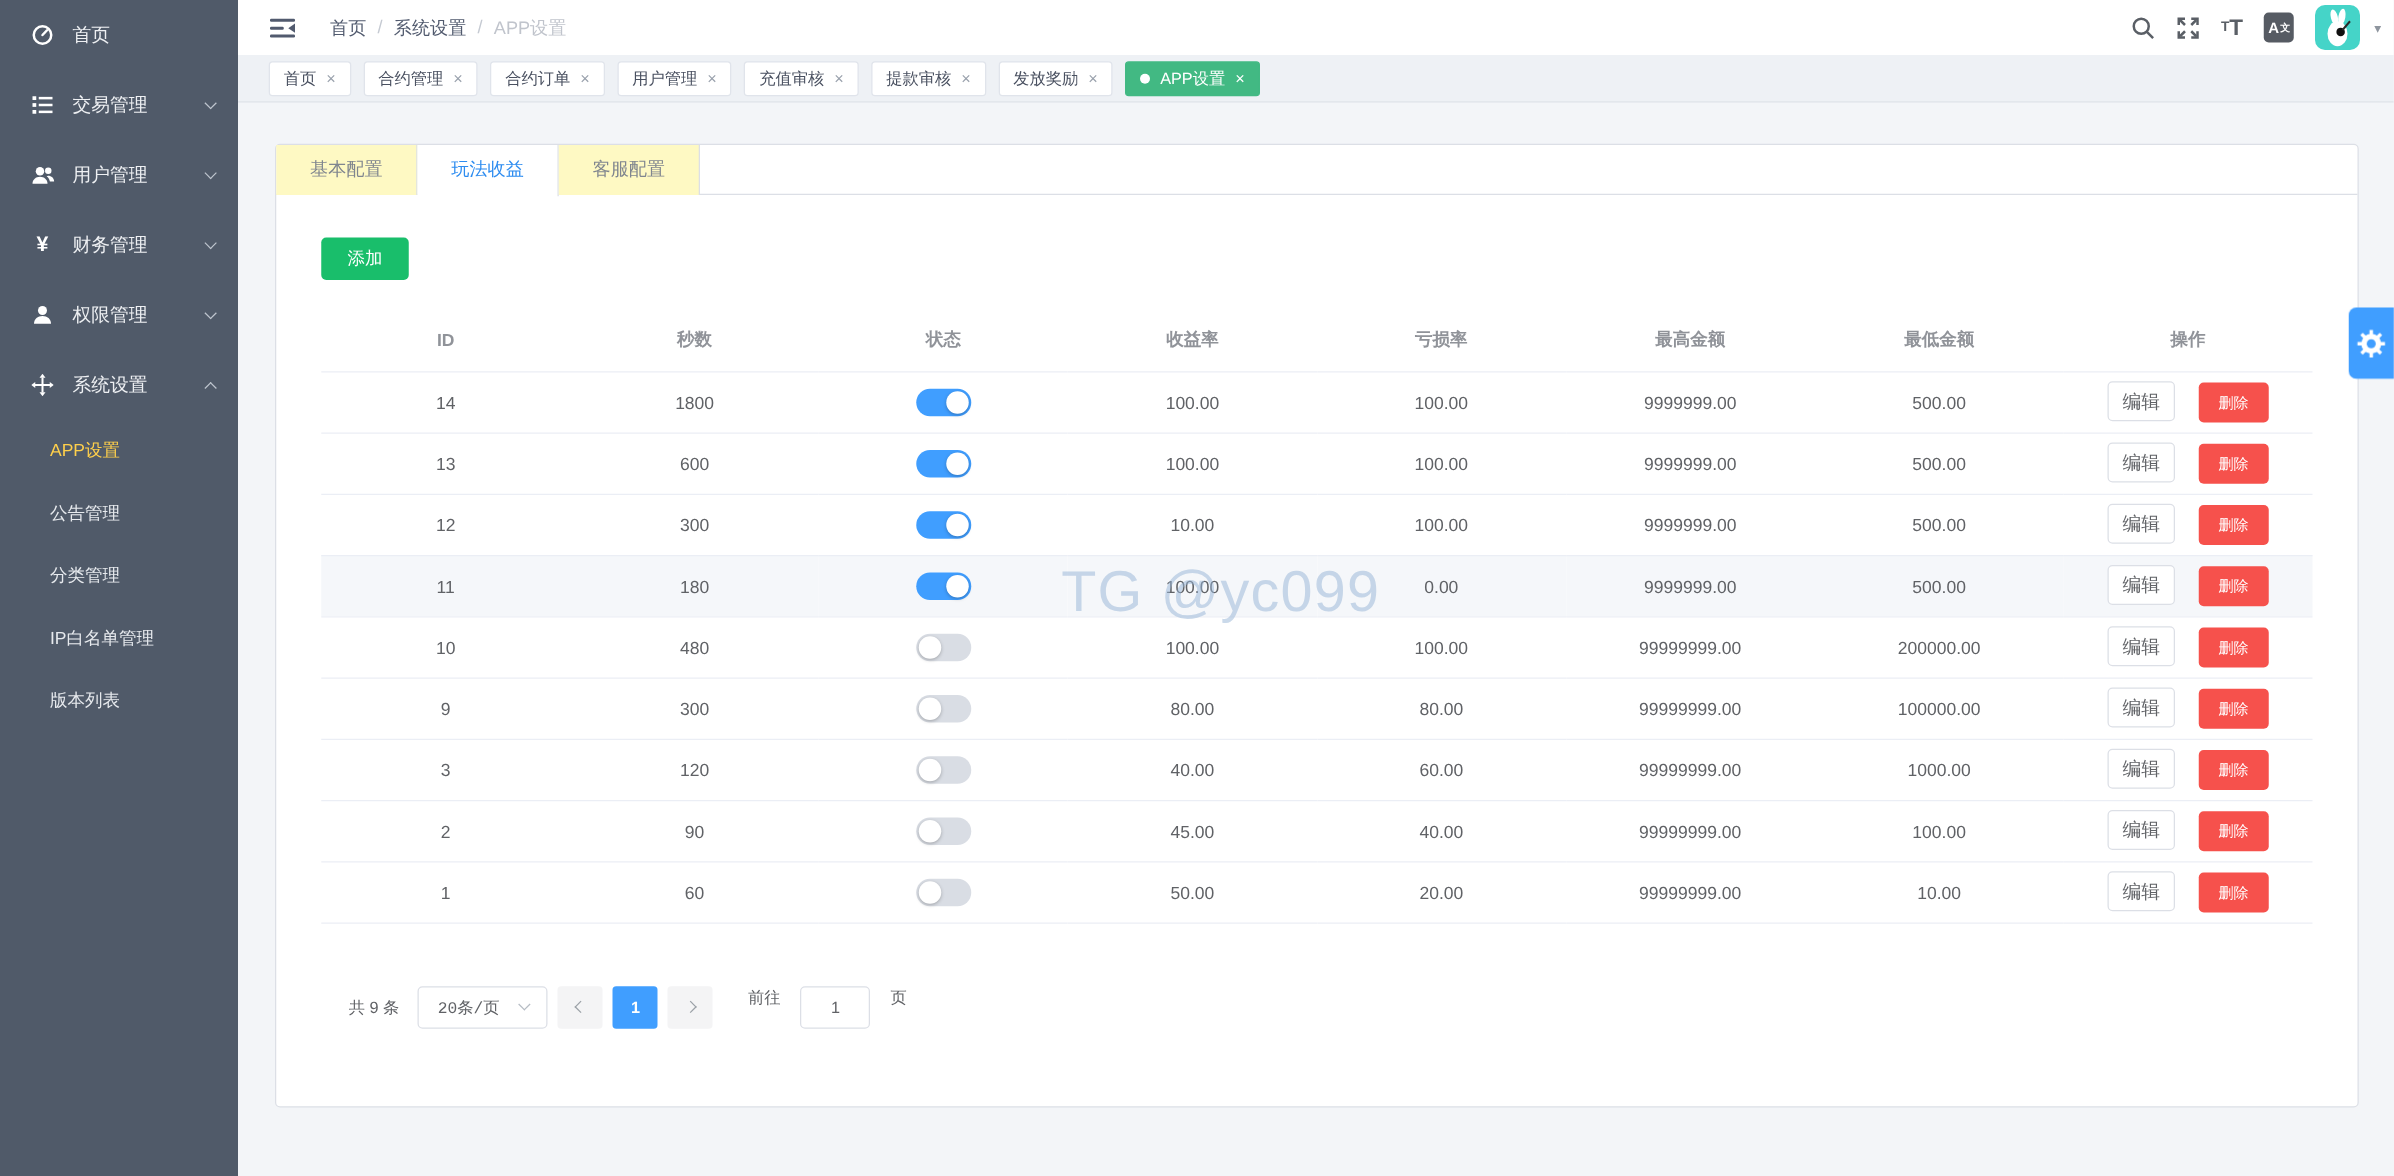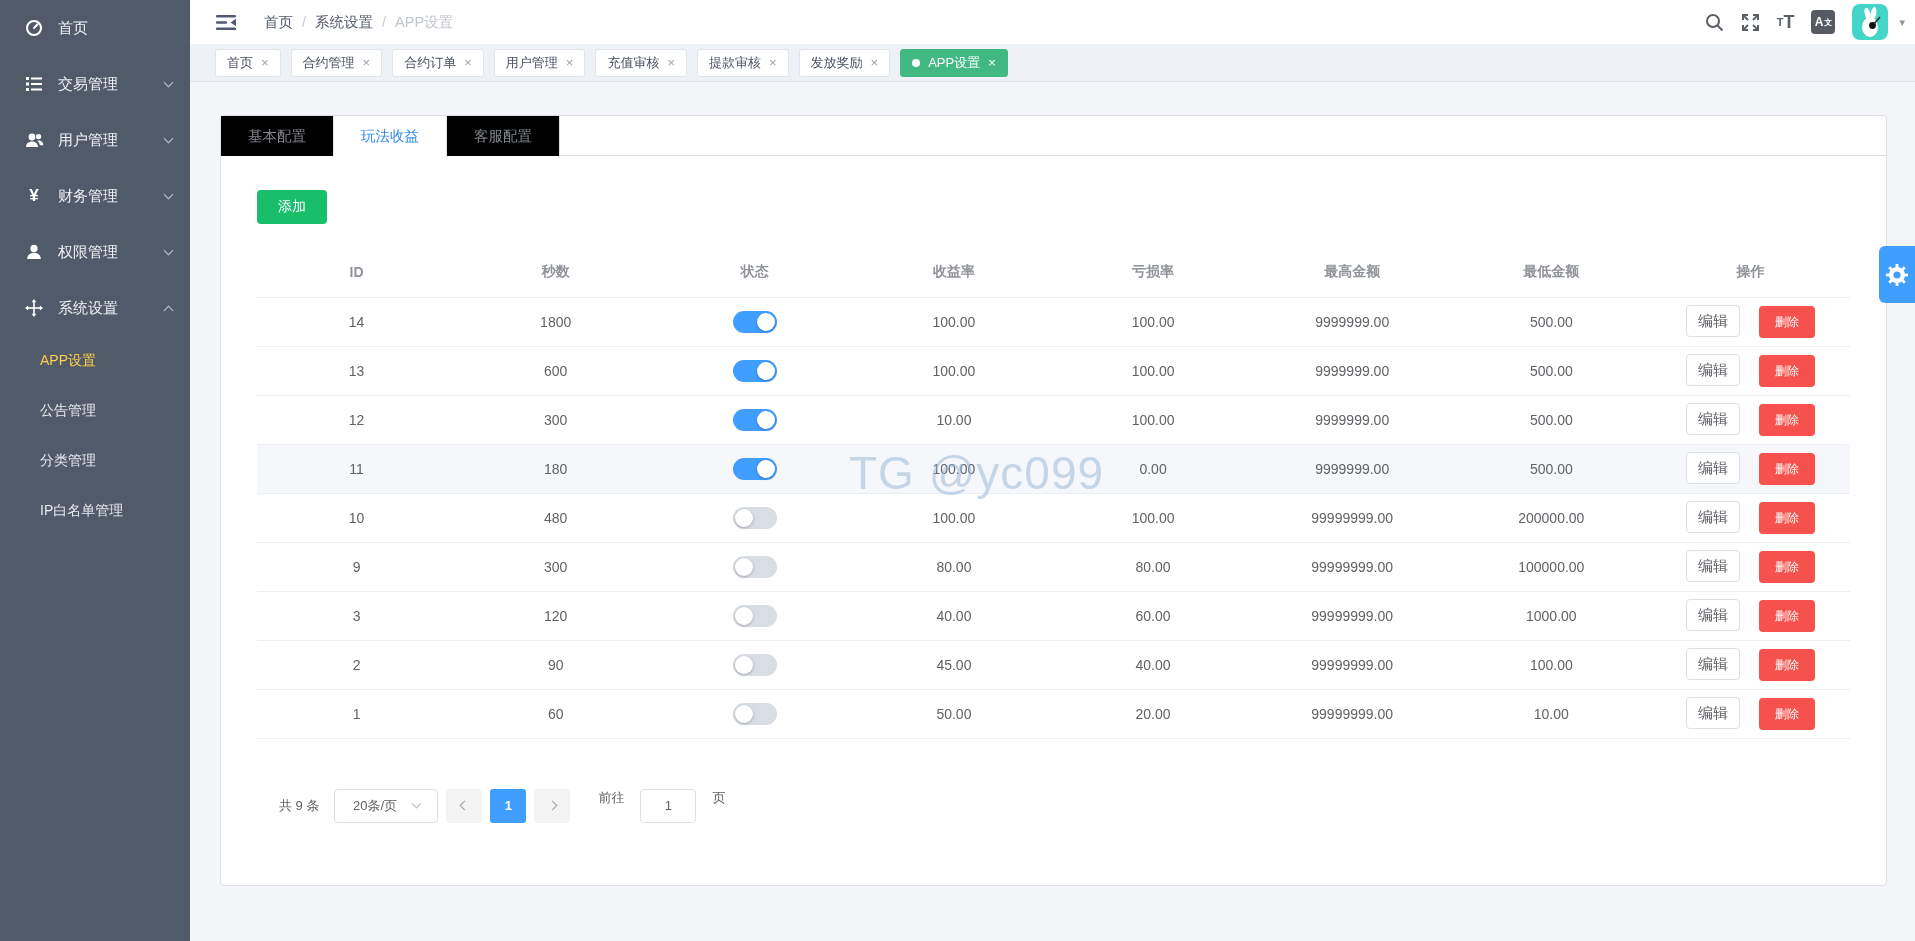--- a/index.html
+++ b/index.html
@@ -47,21 +47,21 @@
   .tag.active { background:#42b983; border-color:#42b983; color:#fff; }
   .tag.active .dot { display:inline-block; }
   .tag.active .close { color:#fff; }
 
   .content { padding:33px 28px 0 30px; }
   .card { position:relative; background:#fff; border:1px solid #dcdfe6; border-radius:4px;
     height:771px; width:1667px; }
 
   .tabstrip { display:flex; border-bottom:1px solid #dcdfe6; height:40px; }
   .tab { height:40px; line-height:40px; padding:0 27px; font-size:14.5px; color:#80868f;
-    background:#000000; border-right:1px solid #dcdfe6; cursor:pointer; }
+    background:#fef9c3; border-right:1px solid #dcdfe6; cursor:pointer; }
   .tab.active { background:#fff; color:#2d8cf0; height:41px; margin-bottom:-1px; }
 
   .card-body { padding:34px 36px 0; }
   .add-btn { width:70px; height:34px; background:#19be6b; color:#fff; border:none; border-radius:4px;
     font-size:14px; cursor:pointer; }
 
   table.grid { width:100%; margin-top:24px; border-collapse:collapse; table-layout:fixed; }
   .grid th { height:49px; font-size:14px; color:#909399; font-weight:600; text-align:center;
     border-bottom:1px solid #ebeef5; }
   .grid td { height:49px; font-size:14px; color:#606266; text-align:center;
@@ -80,21 +80,21 @@
   .btn-del { width:56px; height:32px; background:#f6514c; border:none; border-radius:4px;
     color:#fff; font-size:12px; cursor:pointer; }
 
   .watermark { position:absolute; left:628px; top:330px; font-size:46px; letter-spacing:1px;
     color:rgba(150,179,214,.5); pointer-events:none; white-space:nowrap; }
 
   .pagination { display:flex; align-items:center; margin-top:50px; padding-left:22px;
     font-size:13px; color:#606266; }
   .pg-total { margin-right:15px; }
   .page-sizer { width:104px; height:34px; border:1px solid #dcdfe6; border-radius:4px;
-    display:flex; align-items:center; justify-content:center; gap:16px; color:#606266; cursor:pointer; }
+    display:flex; align-items:center; justify-content:center; gap:16px; color:#606266; cursor:pointer;font-family:Liberation Mono, monospace; }
   .sizer-chev { width:7px; height:7px; border-right:1.4px solid #b6bcc4; border-bottom:1.4px solid #b6bcc4;
     transform:rotate(45deg); margin-top:-4px; }
   .page-btn { width:36px; height:34px; border-radius:3px; background:#f4f4f5; color:#9aa0a6;
     display:flex; align-items:center; justify-content:center; margin-left:8px; cursor:pointer; font-size:13px; }
   .page-btn:first-of-type { margin-left:22px; }
   .page-num { width:36px; height:34px; border-radius:3px; background:#409eff; color:#fff; font-weight:bold;
     display:flex; align-items:center; justify-content:center; margin-left:8px; cursor:pointer; }
   .arrow-l { width:7px; height:7px; border-left:1.8px solid #9aa0a6; border-bottom:1.8px solid #9aa0a6; transform:rotate(45deg); }
   .arrow-r { width:7px; height:7px; border-right:1.8px solid #9aa0a6; border-top:1.8px solid #9aa0a6; transform:rotate(45deg); }
   .goto { display:flex; align-items:flex-start; gap:16px; margin-left:28px; }
@@ -178,20 +178,23 @@
     <span>APP设置</span>
   </div>
   <div class="submenu-item">
     <span>公告管理</span>
   </div>
   <div class="submenu-item">
     <span>分类管理</span>
   </div>
   <div class="submenu-item">
     <span>IP白名单管理</span>
+  </div>
+  <div class="submenu-item">
+    <span>版本列表</span>
   </div>
 </div>
 
 <div class="main">
 
   <div class="topbar">
     <span class="hamburger">
       <svg width="20" height="19" viewBox="0 0 20 19">
           <g fill="#515a6e">
             <rect x="0" y="2" width="20" height="2.4" rx="1"></rect>

